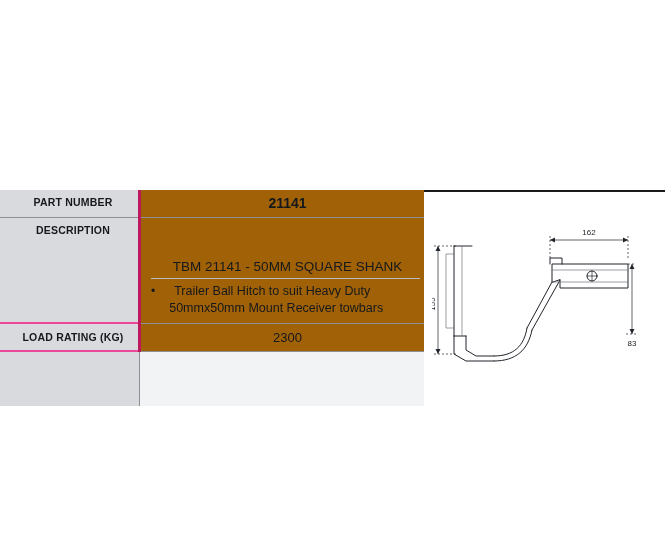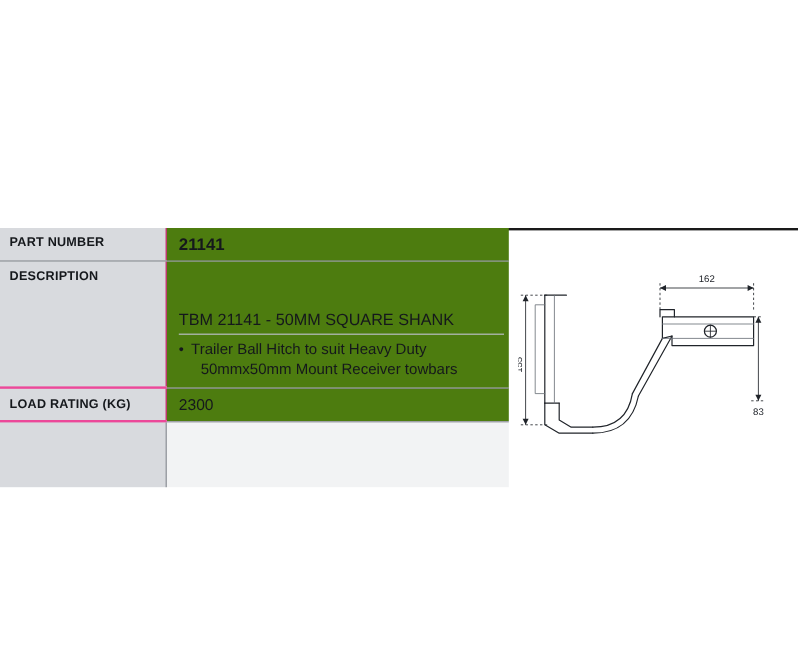--- a/index.html
+++ b/index.html
@@ -14,20 +14,21 @@
     position: relative;
     overflow: hidden;
   }
 
   #sheet {
     position: absolute;
     left: 0;
     top: 0;
     width: 665px;
     height: 395px;
+    text-align: center;
   }
 
   
   .spec-table {
     position: absolute;
     left: 0;
     top: 190px;
     width: 424px;
     border-collapse: collapse;
   }
@@ -47,26 +48,26 @@
     background: #d8dade;
     color: #15181c;
     font-size: 10.5px;
     font-weight: bold;
     letter-spacing: 0.2px;
     padding: 6px 0 6px 8px;
     border-bottom: 2px solid #ec4899;
     white-space: nowrap;
   }
   .value-cell {
-    background: #4d7c0f;
+    background: #a16207;
     color: #15181c;
     font-size: 13px;
     padding: 5px 0 6px 10px;
     border-bottom: 1px solid #8c9096;
-    border-left: 1px solid #be185d;
+    border-left: 3px solid #be185d;
   }
   .row-part .label-cell,
   .row-part .value-cell {
     border-bottom: 1px solid #8c9096;
   }
   .part-value {
     font-weight: bold;
     font-size: 14px;
   }
   .desc-title {

